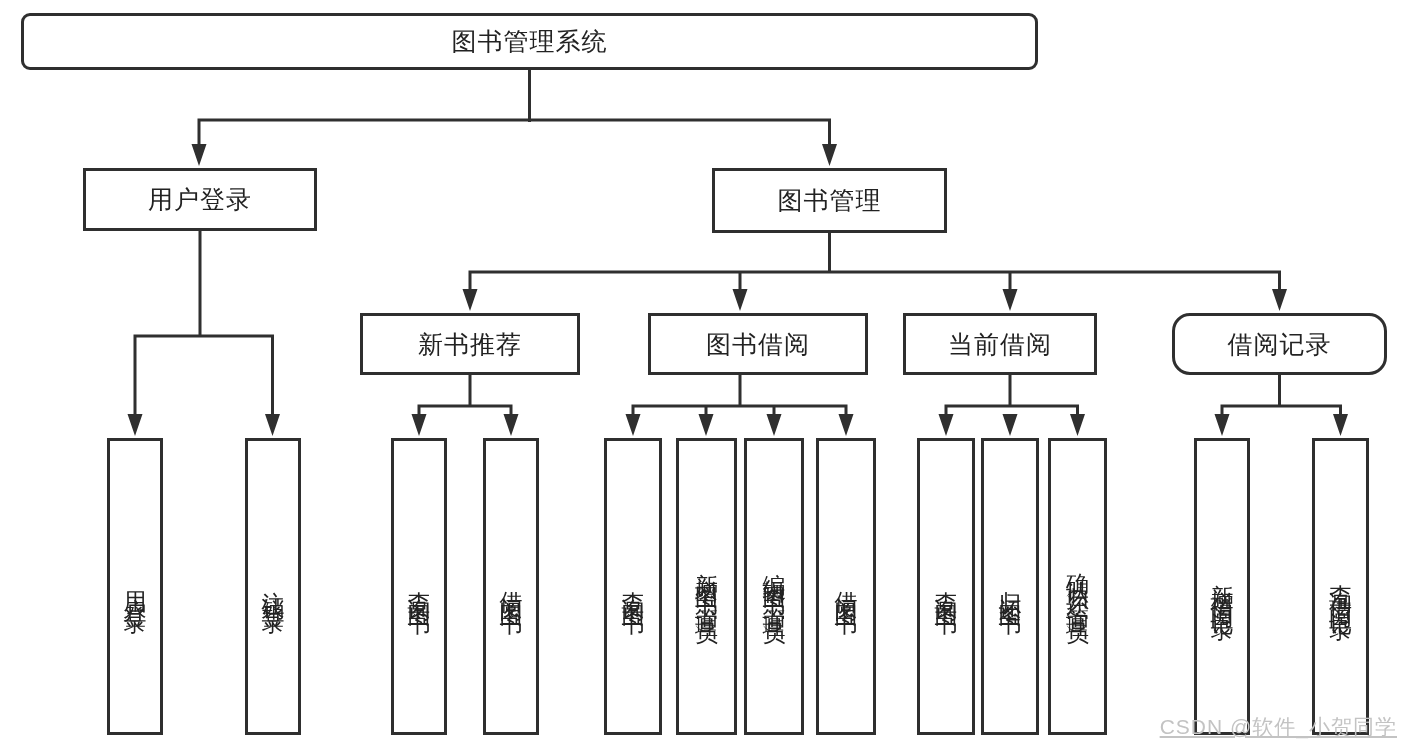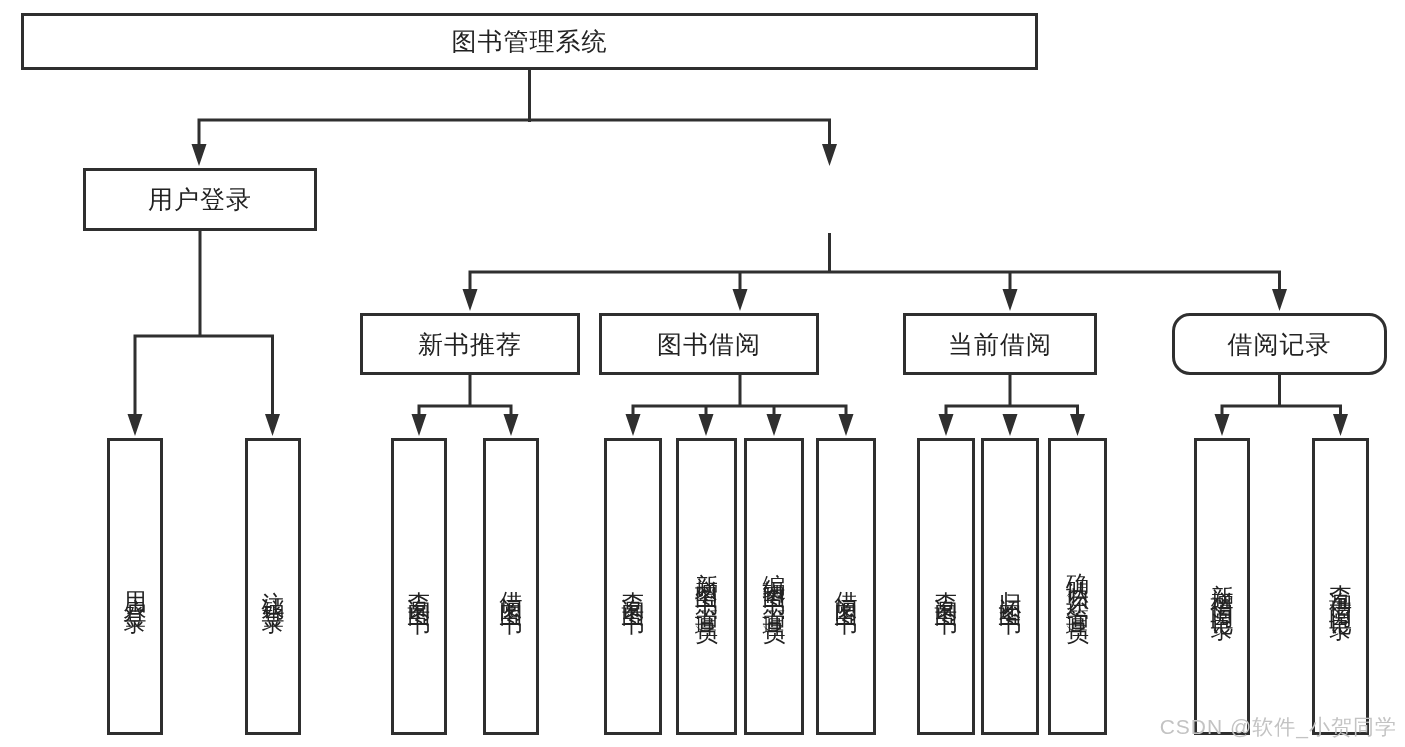--- a/index.html
+++ b/index.html
@@ -30,20 +30,21 @@
     white-space:nowrap;
   }
   #watermark{
     position:absolute;
     right:8px;bottom:6px;
     z-index:3;
     font-size:21px;
     letter-spacing:1px;
     color:var(--watermark,#c3c3c3);
     white-space:nowrap;
+    text-decoration:underline;
   }
 </style>
 </head>
 <body>
 
 <div id="stage">
 
   <svg id="connectors" width="1405" height="747" viewBox="0 0 1405 747">
     <path fill="none" stroke="#2f2f2f" stroke-width="3" d="
       M529.5 70 V122
@@ -86,26 +87,27 @@
       M766.5 414 L781.5 414 L774 436 Z
       M838.5 414 L853.5 414 L846 436 Z
       M938.5 414 L953.5 414 L946 436 Z
       M1002.5 414 L1017.5 414 L1010 436 Z
       M1070 414 L1085 414 L1077.5 436 Z
       M1214.5 414 L1229.5 414 L1222 436 Z
       M1333 414 L1348 414 L1340.5 436 Z
     "></path>
   </svg>
 
-  <div class="node hnode" style="left:21px;top:13px;width:1017px;height:57px;">图书管理系统</div>
+  <div class="node hnode" style="left:21px;top:13px;width:1017px;height:57px;border-radius:9px;">图书管理系统</div>
 
   <div class="node hnode" style="left:83px;top:168px;width:234px;height:63px;">用户登录</div>
+  <div class="node hnode" style="left:712px;top:168px;width:235px;height:65px;">图书管理</div>
 
   <div class="node hnode" style="left:360px;top:313px;width:220px;height:62px;">新书推荐</div>
-  <div class="node hnode" style="left:599px;top:313px;width:220px;height:62px;">图书借阅</div>
+  <div class="node hnode" style="left:648px;top:313px;width:220px;height:62px;">图书借阅</div>
   <div class="node hnode" style="left:903px;top:313px;width:194px;height:62px;">当前借阅</div>
   <div class="node hnode" style="left:1172px;top:313px;width:215px;height:62px;border-radius:18px;">借阅记录</div>
 
   <div class="node leaf" style="left:107px;top:438px;width:56px;height:297px;">
     <span>用户登录</span>
   </div>
   <div class="node leaf" style="left:245px;top:438px;width:56px;height:297px;">
     <span>注销登录</span>
   </div>
 

